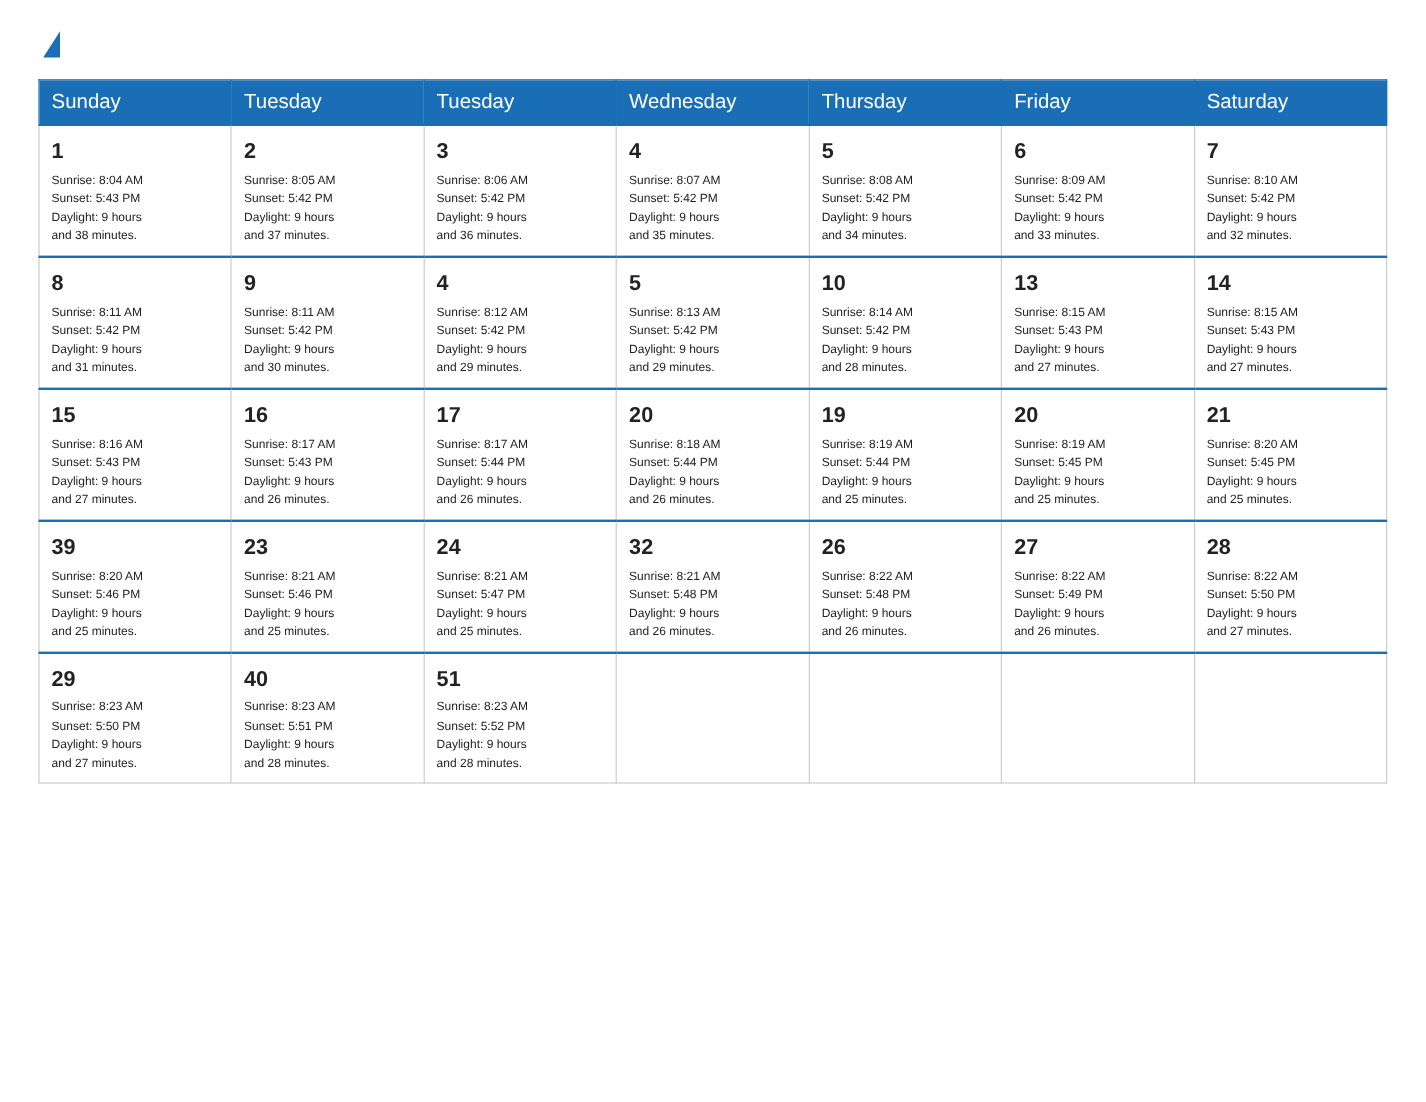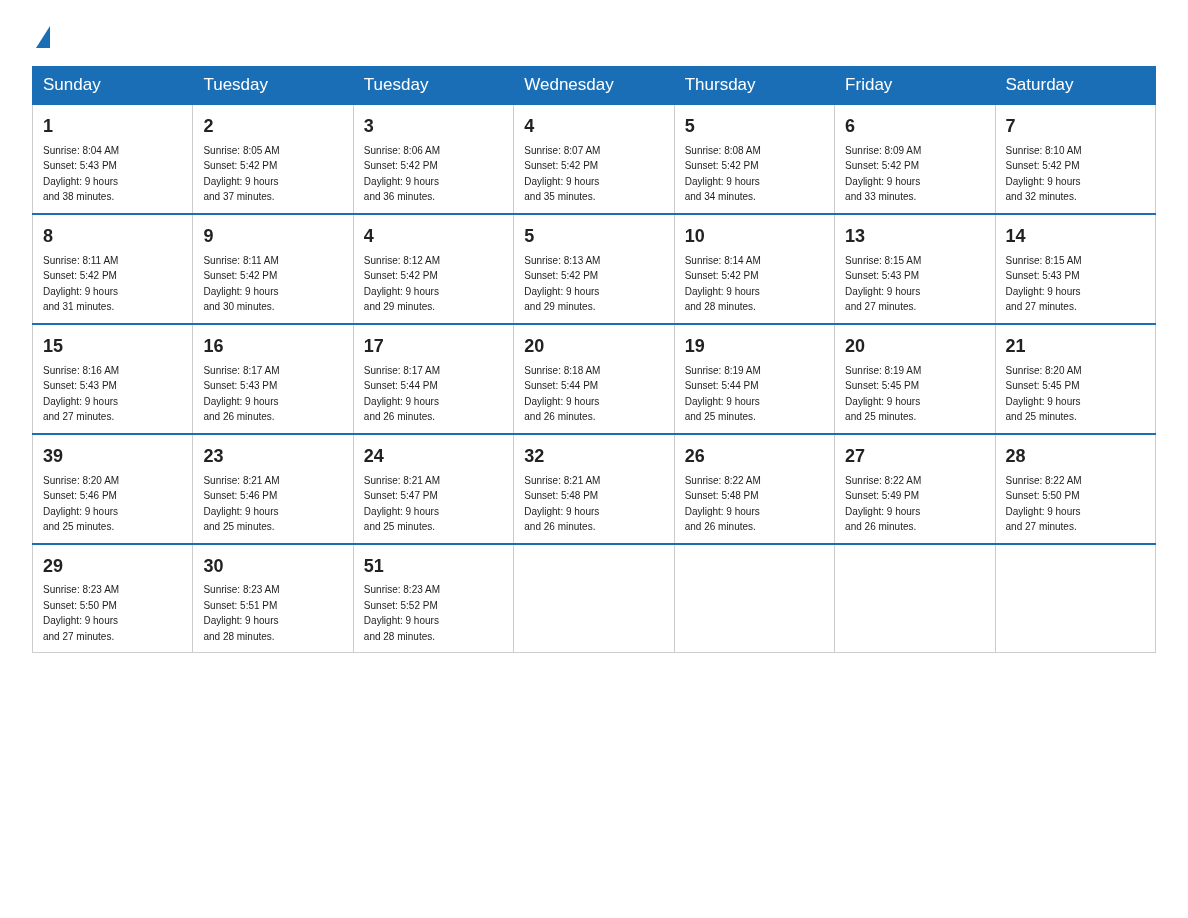--- a/index.html
+++ b/index.html
@@ -394,21 +394,21 @@
         <td>
         <span class="day-number">29</span>
         <div class="day-info">
           Sunrise: 8:23 AM<br>
           Sunset: 5:50 PM<br>
           Daylight: 9 hours<br>
           and 27 minutes.
         </div>
       </td>
         <td>
-        <span class="day-number">30</span>
+        <span class="day-number">40</span>
         <div class="day-info">
           Sunrise: 8:23 AM<br>
           Sunset: 5:51 PM<br>
           Daylight: 9 hours<br>
           and 28 minutes.
         </div>
       </td>
         <td>
         <span class="day-number">51</span>
         <div class="day-info">

